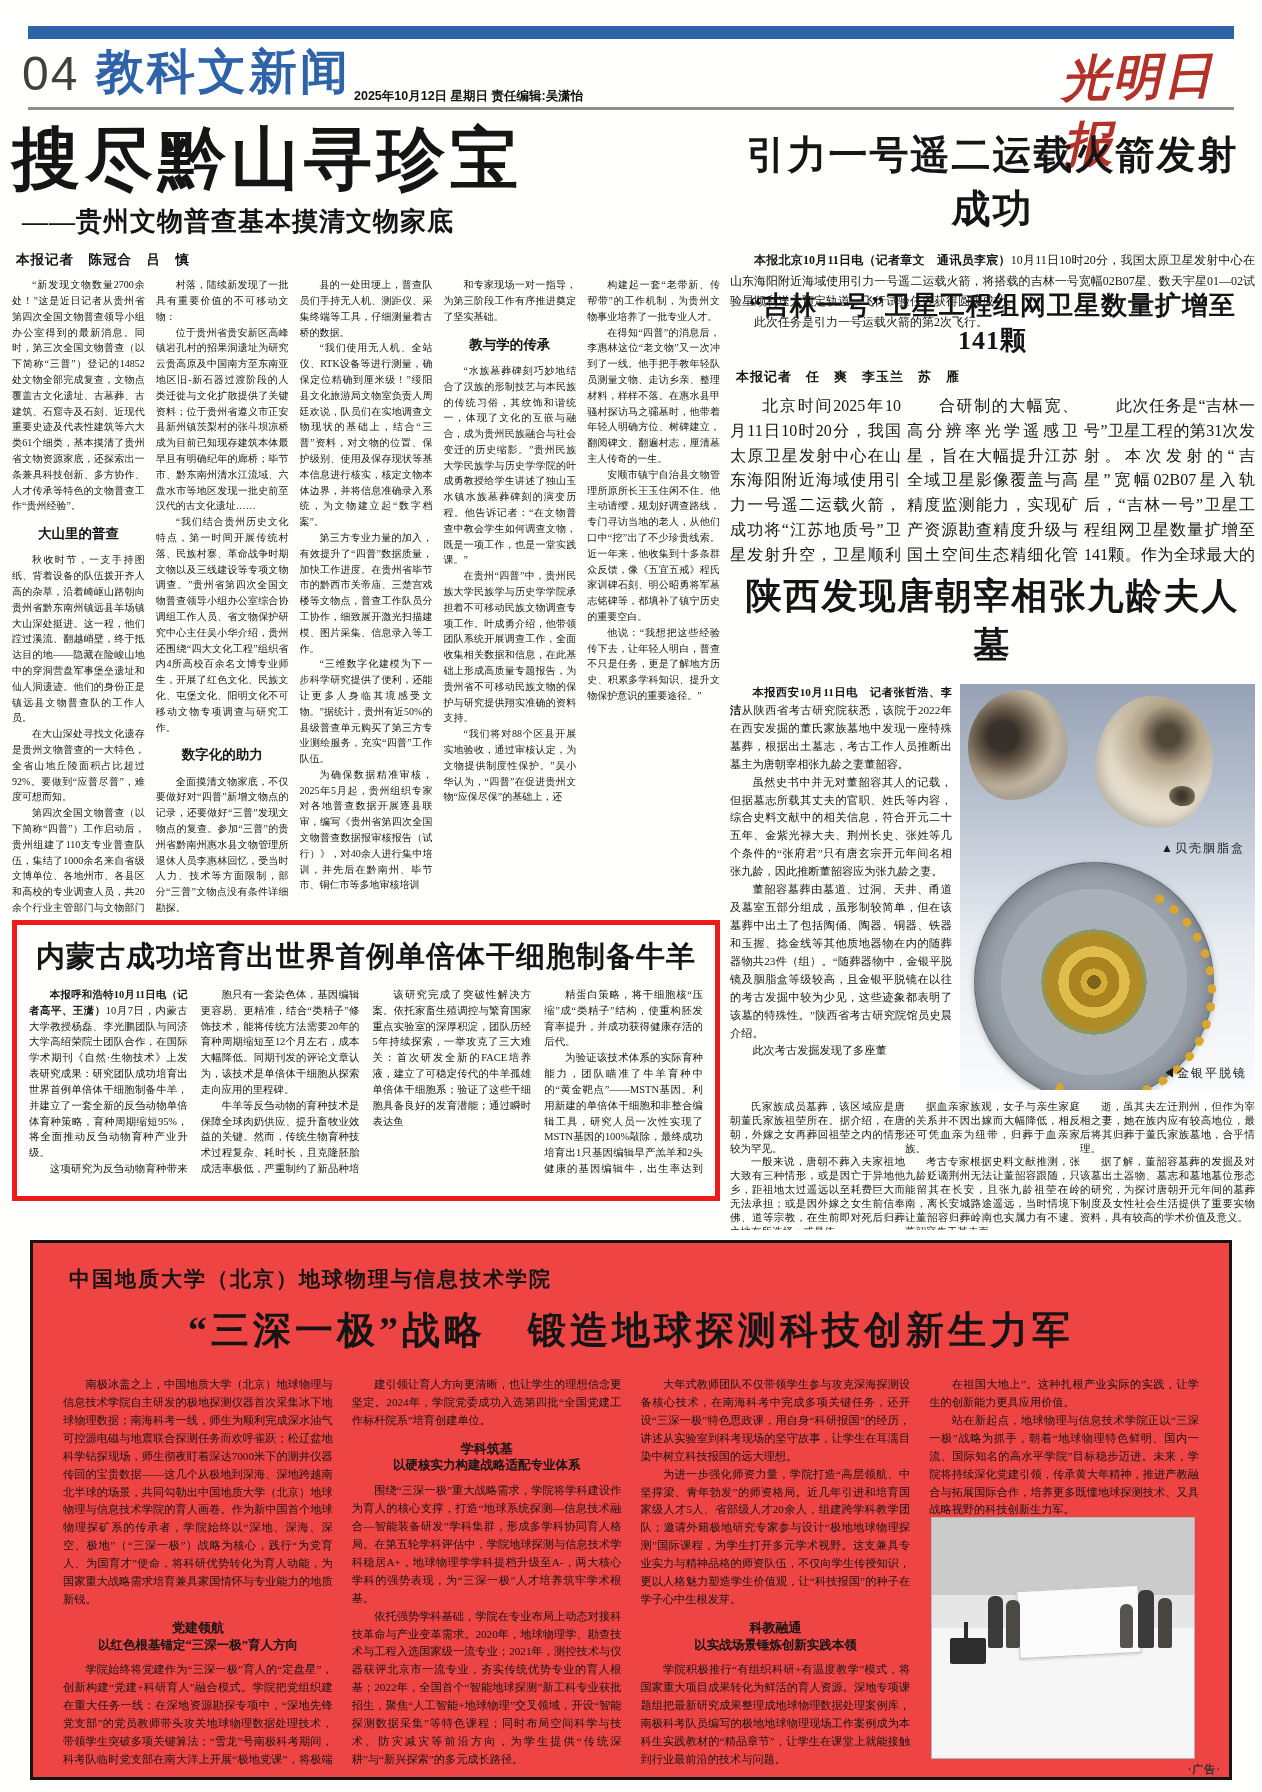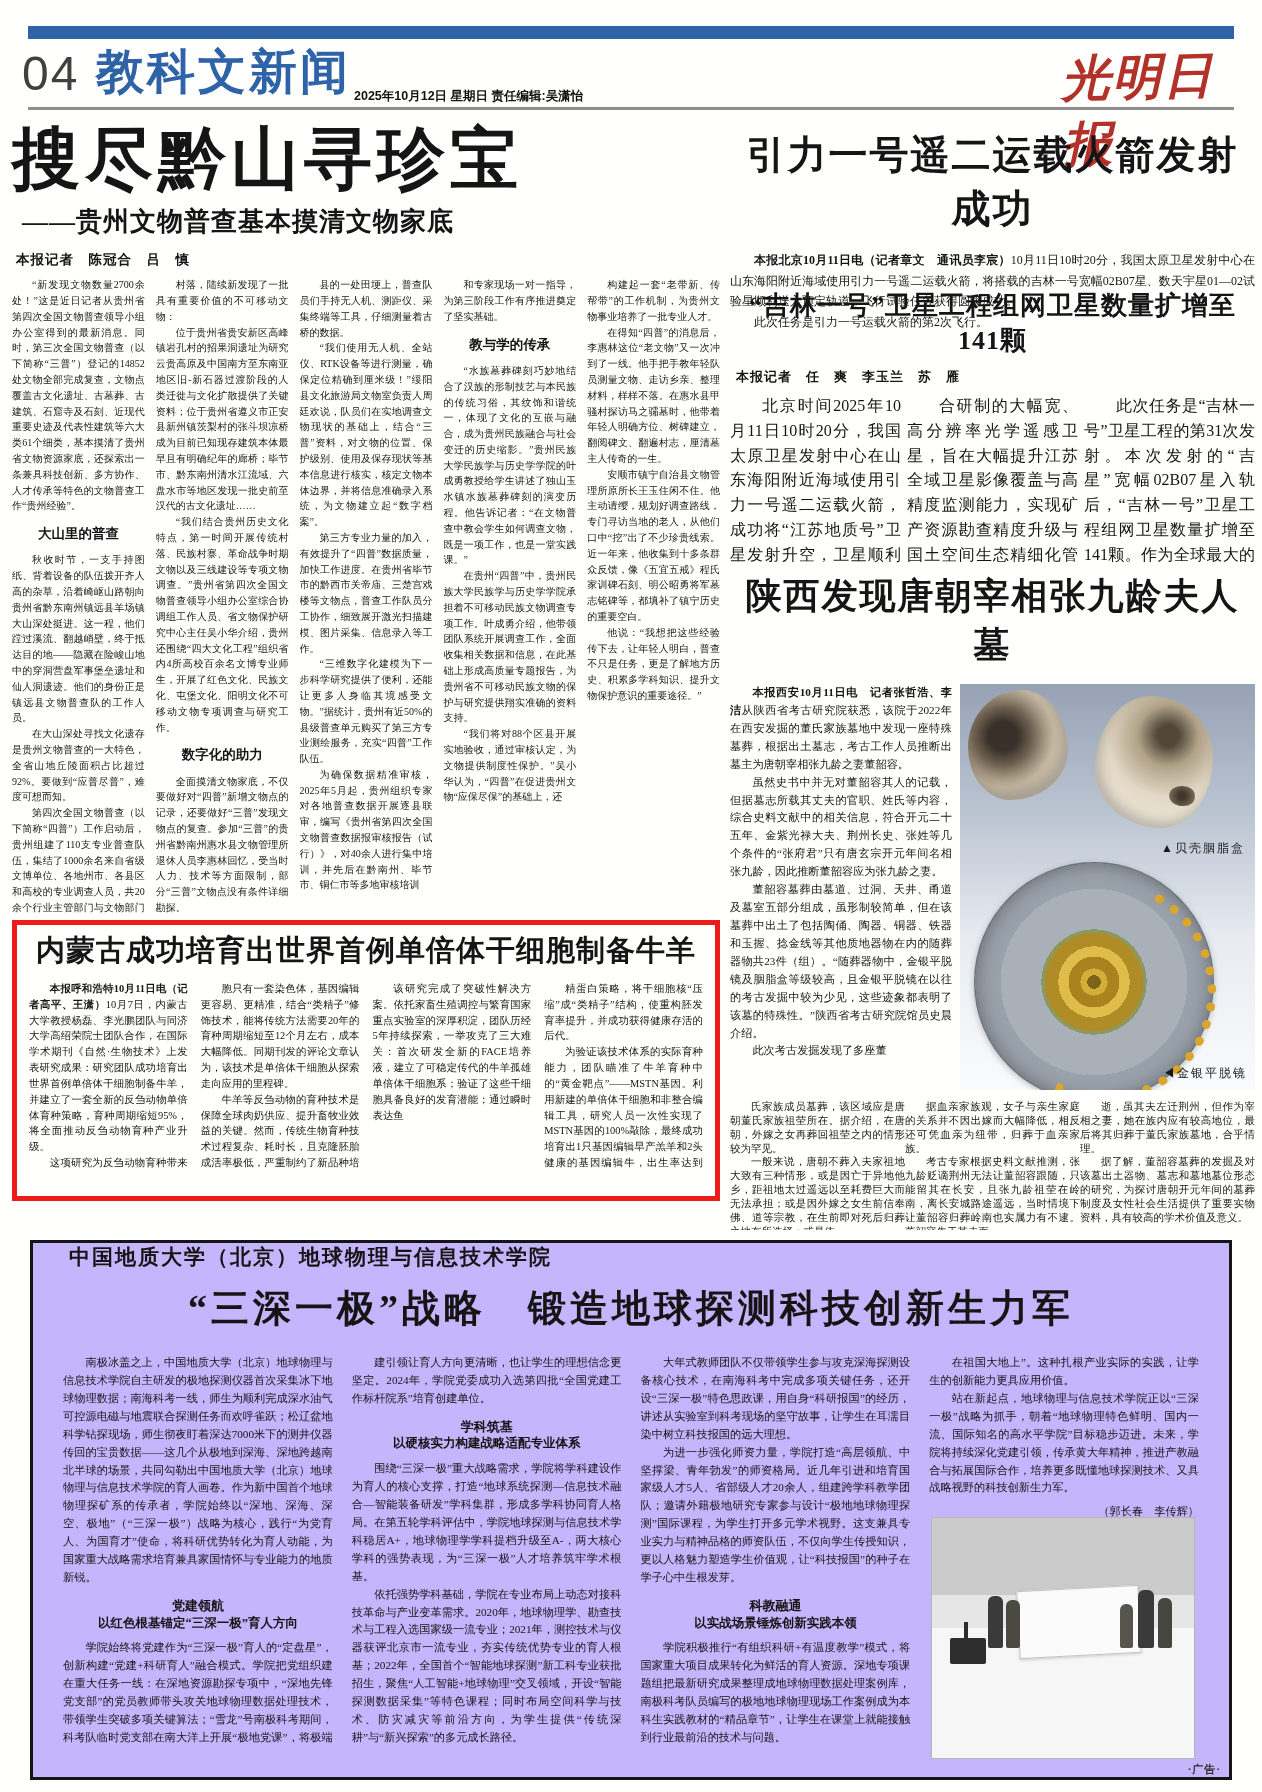--- a/index.html
+++ b/index.html
@@ -27,21 +27,21 @@
   .colhead2 div:first-child{font-size:13px;}
   .colhead2 div:last-child{font-size:12.5px;}
   
   .left{position:absolute;left:12px;top:120px;width:708px;}
   .h-treasure{margin:0;font-size:68px;font-weight:900;letter-spacing:5px;line-height:1.15;}
   .sub-treasure{font-size:26px;font-weight:800;margin-top:6px;padding-left:10px;letter-spacing:1px;}
   .byline{font-size:13.5px;font-weight:700;margin:12px 0 8px 4px;letter-spacing:1px;}
   .cols-treasure{height:640px;gap:11px;font-size:10px;line-height:1.58;}
   
   .redbox{position:absolute;left:12px;top:920px;width:708px;height:281px;border:5px solid #ee1b1b;
-          box-sizing:border-box;padding:2px 12px 6px;background:#fffffe;}
+          box-sizing:border-box;padding:8px 12px 6px;background:#fffffe;}
   .h-stemcell{margin:4px 0 0;font-size:29px;font-weight:900;text-align:center;letter-spacing:1px;}
   .cols-stemcell{margin-top:10px;height:188px;gap:13px;font-size:10.4px;line-height:1.52;}
   
   .right{position:absolute;left:730px;top:120px;width:525px;height:1088px;}
   .art{position:absolute;left:0;width:525px;}
   .h-gravity{margin:0;font-size:39px;font-weight:900;text-align:center;letter-spacing:2px;}
   .gravity-body{margin-top:14px;font-size:12px;line-height:1.72;height:80px;}
   .h-jilin{margin:0;font-size:26px;font-weight:900;text-align:center;letter-spacing:1px;}
   .byline-jilin{font-size:13px;font-weight:700;margin:10px 0 8px 6px;letter-spacing:1px;}
   .cols-jilin{height:172px;gap:6px;font-size:16px;line-height:1.55;}
@@ -71,21 +71,21 @@
       background:radial-gradient(circle at 50% 50%,
         #7d621a 0 4%, #d3ae39 4% 8%, #a9831f 8% 15%, #e0bd4a 15% 21%, #b08c26 21% 29%,
         #8d9860 29% 31%, #aab0b8 31% 55%, #99a1aa 55% 70%, #82909a 70% 76%,
         #4e6057 76% 82%, #3c4e46 82% 100%);
       box-shadow:inset 0 0 20px rgba(0,0,0,.4),0 2px 6px rgba(0,0,0,.25);}
   .mirror-arc{position:absolute;left:34px;top:196px;width:204px;height:204px;border-radius:50%;
       border:9px dotted #dba62c;border-left-color:transparent;border-top-color:transparent;
       transform:rotate(-18deg);}
   
   .geobox{position:absolute;left:30px;top:1240px;width:1202px;height:540px;border:3px solid #151515;
-      box-sizing:border-box;padding:0 30px 14px;background:#c4b5fd;}
+      box-sizing:border-box;padding:22px 30px 14px;background:#ef4444;}
   .geo-kicker{font-family:"Liberation Sans",sans-serif;font-size:21px;font-weight:800;letter-spacing:2px;margin-left:6px;}
   .h-geo{margin:12px 0 0;font-size:38px;font-weight:900;text-align:center;letter-spacing:4px;}
   .cols-geo{margin-top:20px;height:392px;gap:19px;font-size:11.2px;line-height:1.6;}
   .geo-photo{position:absolute;right:34px;bottom:18px;width:262px;height:240px;border:1px solid #b5b5b5;
       background:linear-gradient(180deg,#cbcbcb 0 32%,#e6e6e6 32% 46%,#f6f6f6 46% 100%);overflow:hidden;}
   .banner{position:absolute;left:86px;top:70px;width:120px;height:66px;background:#fbfbfb;
       border:1px solid #c6c6c6;transform:rotate(-3deg);box-shadow:0 1px 3px rgba(0,0,0,.18);}
   .fg{position:absolute;background:#3a3a3a;border-radius:6px 6px 2px 2px;}
   .fg1{left:56px;top:78px;width:15px;height:52px;}
   .fg2{left:74px;top:82px;width:14px;height:48px;background:#4a4a42;}

